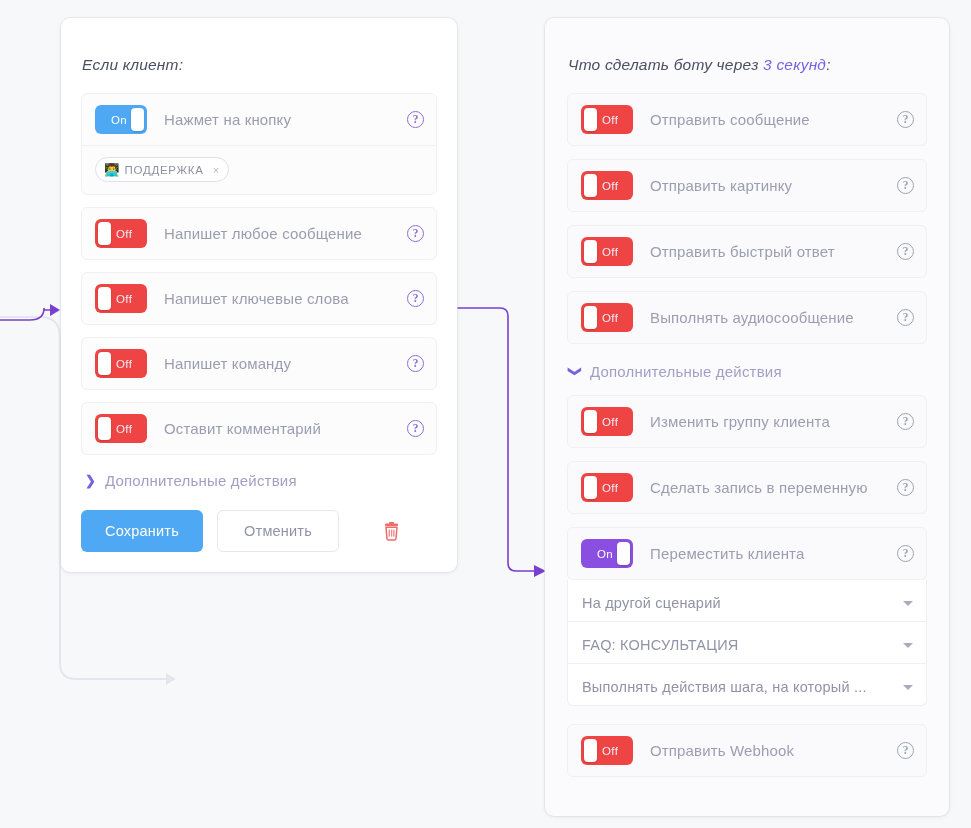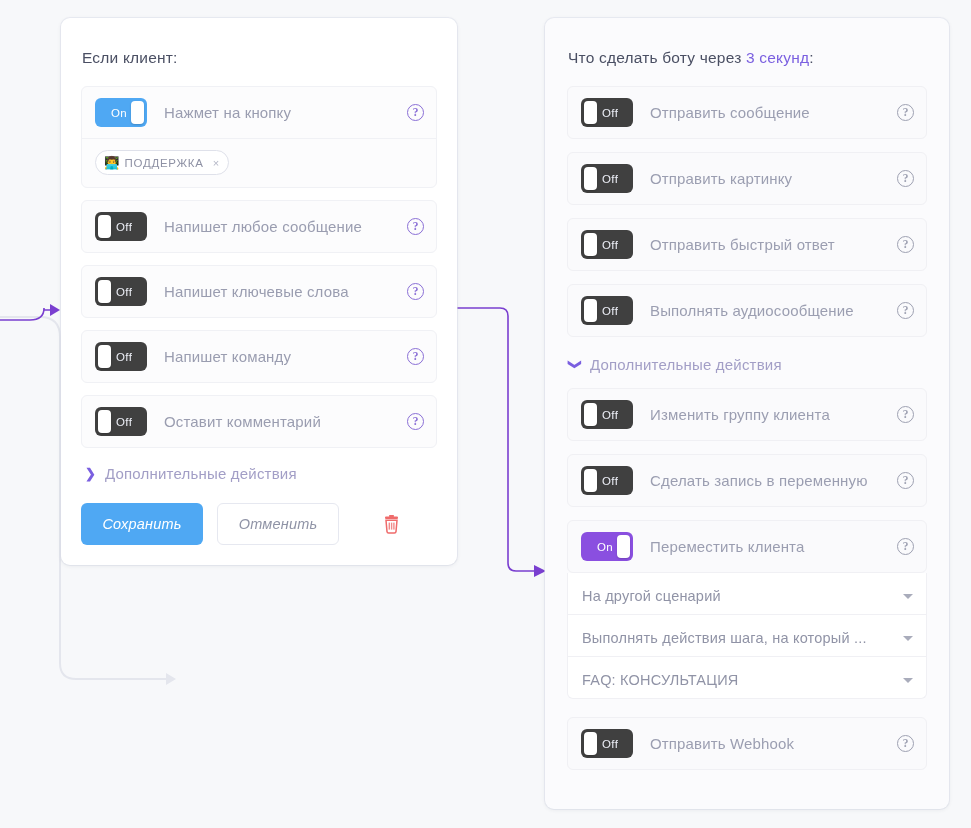--- a/index.html
+++ b/index.html
@@ -23,21 +23,21 @@
     box-shadow: 0 1px 4px rgba(40,45,70,.08), 0 0 0 1px rgba(225,228,238,.55);
   }
 
   
   #left-card { left: 61px; top: 18px; width: 396px; padding: 22px 20px 20px; }
   #right-card { left: 545px; top: 18px; width: 404px; padding: 22px 22px 26px;
                 background:#fbfbfd; }
 
   .card-title {
     font-size: 15.5px; color: #4a4f63; letter-spacing: .2px;
-    margin: 9px 0 19px 1px; font-weight: 400;
+    margin: 16px 0 19px 1px; font-weight: 400; font-style: italic;
   }
   .card-title .accent { color: #7a5fe0; }
 
   
   .row-block {
     background: #fcfcfd;
     border: 1px solid #f0f1f5;
     border-radius: 6px;
     margin-bottom: 12px;
   }
@@ -73,21 +73,21 @@
     width: 13px; height: 23px;
     background: #ffffff;
     border-radius: 4px;
     box-shadow: 0 1px 2px rgba(0,0,0,.18);
   }
   .switch .state {
     position: absolute;
     font-size: 11.5px; letter-spacing: .4px;
     color: #ffffff;
   }
-  .switch.off { background: #404040; }
+  .switch.off { background: #ef4444; }
   .switch.off .knob  { left: 3px; }
   .switch.off .state { left: 21px; color:#eceef6; }
   .switch.on-blue  { background: #4fa8f3; }
   .switch.on-purple{ background: #8a4fe0; }
   .switch.on-blue .knob, .switch.on-purple .knob { right: 3px; }
   .switch.on-blue .state, .switch.on-purple .state { left: 16px; }
 
   
   .help {
     flex: 0 0 auto; width: 17px; height: 17px;
@@ -131,21 +131,21 @@
   #right-card .more-actions { margin: 19px 0 15px 3px; }
   .more-actions .chev {
     color: #7a5fe0; font-size: 13px; font-weight: 700; margin-right: 9px;
     line-height: 1;
   }
   .more-actions .ma-label {
     font-size: 15px; color: #a29ec6; letter-spacing: .2px;
   }
 
   
-  .btn-row { display: flex; align-items: center; margin-top: 21px; font-style: italic; }
+  .btn-row { display: flex; align-items: center; margin-top: 21px; }
   .btn {
     height: 42px; border-radius: 6px;
     font-size: 14.5px; letter-spacing: .2px;
     display: flex; align-items: center; justify-content: center;
     cursor: pointer; border: 1px solid transparent;
   }
   .btn-primary { background: #4fa8f3; color: #fff; width: 122px; }
   .btn-secondary{ background:#fff; color:#8f93a6; border-color:#e6e8f0; width:122px;
                   margin-left: 14px; }
   .trash { margin-left: 44px; cursor: pointer; line-height: 0; }
@@ -373,27 +373,27 @@
         <div class="help">?</div>
       </div>
     </div>
 
     <div class="select-group">
       <div class="select">
         <span class="sel-val">На другой сценарий</span>
         <span class="caret"></span>
       </div>
       <div class="select">
+        <span class="sel-val">FAQ: КОНСУЛЬТАЦИЯ</span>
+        <span class="caret"></span>
+      </div>
+      <div class="select">
         <span class="sel-val">Выполнять действия шага, на который ...</span>
         <span class="caret"></span>
       </div>
-      <div class="select">
-        <span class="sel-val">FAQ: КОНСУЛЬТАЦИЯ</span>
-        <span class="caret"></span>
-      </div>
     </div>
 
     <div class="row-block" style="margin-top:18px">
       <div class="toggle-row">
         <div class="switch off">
           <span class="state">Off</span>
           <span class="knob"></span>
         </div>
         <div class="row-label">Отправить Webhook</div>
         <div class="help">?</div>

